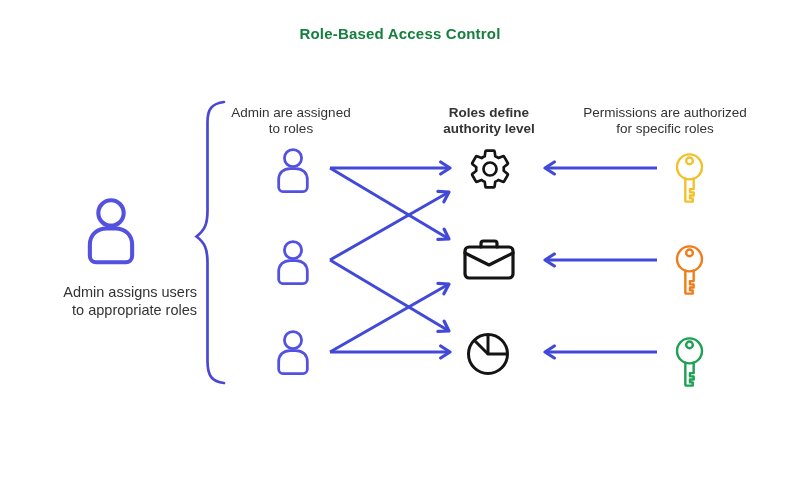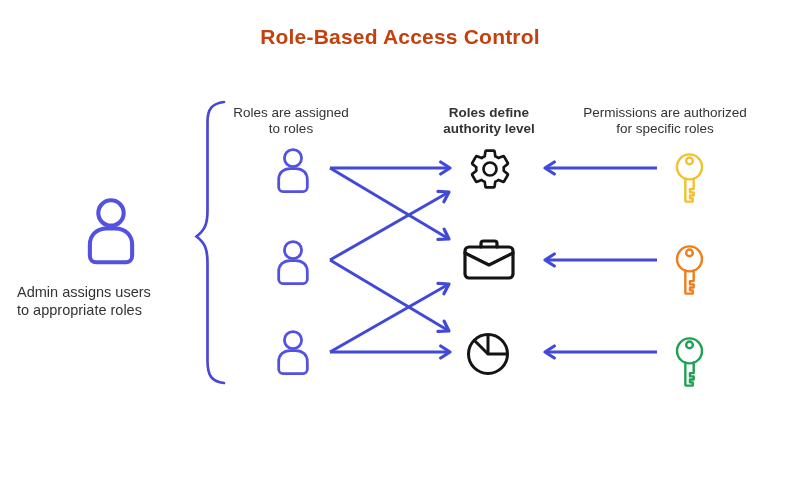--- a/index.html
+++ b/index.html
@@ -2,44 +2,44 @@
 <html><head>
 <meta charset="utf-8">
 <style>
   html,body{margin:0;padding:0;background:#fff;}
   .stage{
     position:relative;width:800px;height:480px;background:#ffffff;overflow:hidden;
     font-family:"Liberation Sans",sans-serif;color:#333;
   }
   .title{
     position:absolute;left:0;right:0;top:25px;text-align:center;
-    font-size:21px;font-weight:bold;color:#c2410c;letter-spacing:.2px;
+    font-size:15px;font-weight:bold;color:#15803d;letter-spacing:.2px;
   }
   .col-label{
     position:absolute;top:105px;text-align:center;font-size:13.5px;line-height:1.18;
     color:#333;white-space:pre-line;
   }
   .col-label.c1{left:201px;width:180px;}
   .col-label.c2{left:399px;width:180px;font-weight:bold;}
   .col-label.c3{left:560px;width:210px;}
   .caption{
-    position:absolute;left:17px;width:180px;top:284px;text-align:left;
+    position:absolute;left:17px;width:180px;top:284px;text-align:right;
     font-size:14.5px;line-height:1.22;color:#333;white-space:pre-line;
   }
   svg.abs{position:absolute;}
   #connector-layer{position:absolute;left:0;top:0;width:800px;height:480px;}
 </style>
 </head>
 <body>
 
 <div class="stage">
 
   <div class="title">Role-Based Access Control</div>
 
-  <div class="col-label c1">Roles are assigned
+  <div class="col-label c1">Admin are assigned
 to roles</div>
   <div class="col-label c2">Roles define
 authority level</div>
   <div class="col-label c3">Permissions are authorized
 for specific roles</div>
 
   <svg id="connector-layer" viewBox="0 0 800 480">
     <defs>
       <marker id="ah" viewBox="0 0 12 12" refX="9.5" refY="6" markerWidth="16" markerHeight="16" orient="auto" markerUnits="userSpaceOnUse">
         <path d="M2.5 1.5 L9.5 6 L2.5 10.5" fill="none" stroke-width="2.4" stroke-linecap="round" stroke-linejoin="round" stroke="#4149d8"></path>

